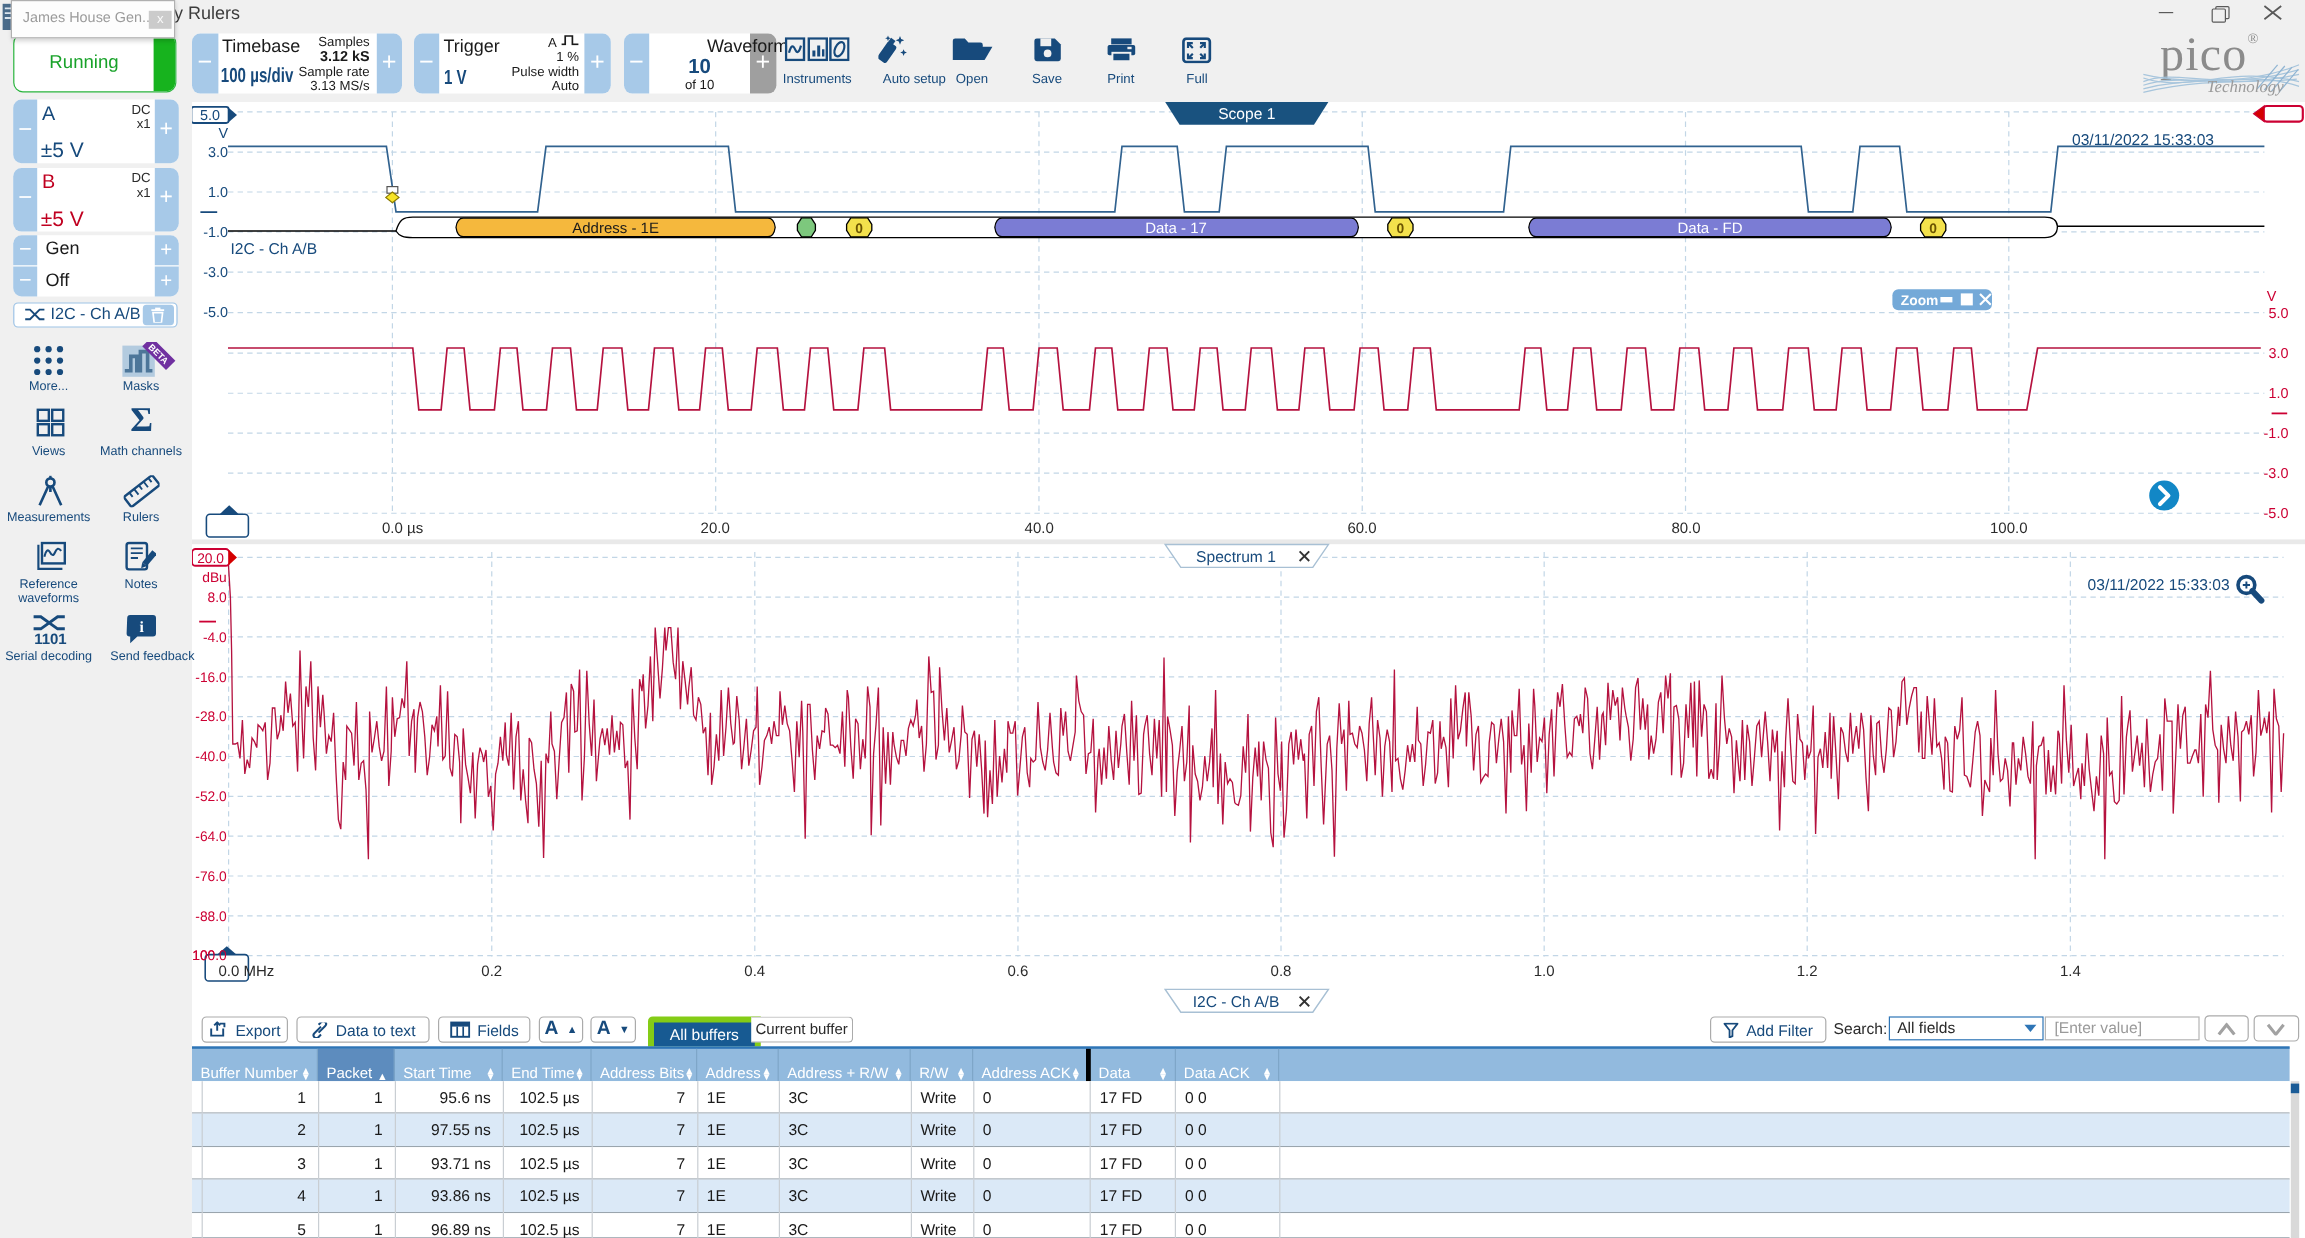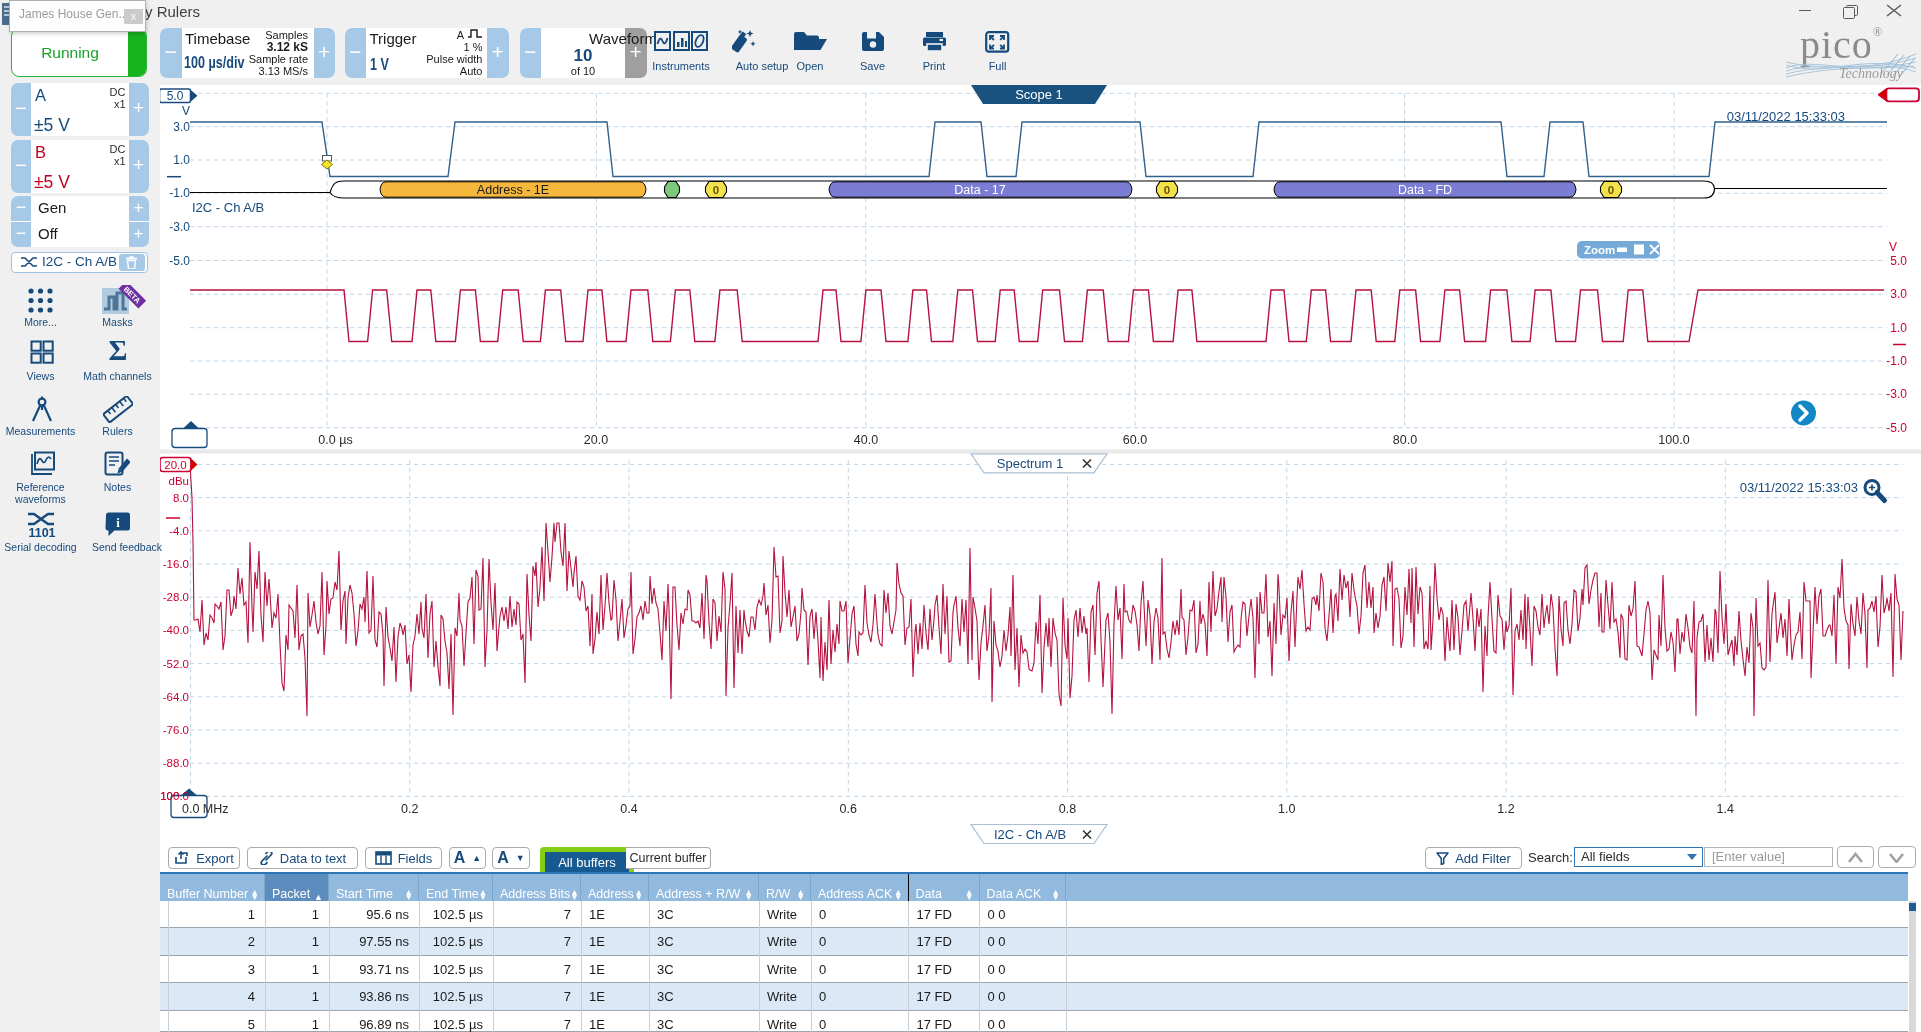--- a/index.html
+++ b/index.html
@@ -418,21 +418,21 @@
 
 <div class="abs" style="left:160px;top:872px;width:1748px;height:28.5px;background:#92bade;border-top:2px solid #2e75b6;box-sizing:border-box;">
 <div class="hdrcell" style="left:0px;width:105px;border-right:1px solid #7ea6c8;box-sizing:border-box;padding-left:7px;">Buffer Number<span class="sorticon">▲<br>▼</span></div>
 <div class="hdrcell" style="left:105px;width:64px;background:#5d8cbe;border-right:1px solid #7ea6c8;box-sizing:border-box;padding-left:7px;">Packet<span class="sorticon" style="font-size:9px;">▲</span></div>
 <div class="hdrcell" style="left:169px;width:90px;border-right:1px solid #7ea6c8;box-sizing:border-box;padding-left:7px;">Start Time<span class="sorticon">▲<br>▼</span></div>
 <div class="hdrcell" style="left:259px;width:74px;border-right:1px solid #7ea6c8;box-sizing:border-box;padding-left:7px;">End Time<span class="sorticon">▲<br>▼</span></div>
 <div class="hdrcell" style="left:333px;width:88px;border-right:1px solid #7ea6c8;box-sizing:border-box;padding-left:7px;">Address Bits<span class="sorticon">▲<br>▼</span></div>
 <div class="hdrcell" style="left:421px;width:68px;border-right:1px solid #7ea6c8;box-sizing:border-box;padding-left:7px;">Address<span class="sorticon">▲<br>▼</span></div>
 <div class="hdrcell" style="left:489px;width:110px;border-right:1px solid #7ea6c8;box-sizing:border-box;padding-left:7px;">Address + R/W<span class="sorticon">▲<br>▼</span></div>
 <div class="hdrcell" style="left:599px;width:52px;border-right:1px solid #7ea6c8;box-sizing:border-box;padding-left:7px;">R/W<span class="sorticon">▲<br>▼</span></div>
-<div class="hdrcell" style="left:651px;width:97.5px;border-right:1px solid #000000;box-sizing:border-box;padding-left:7px;">Address ACK<span class="sorticon">▲<br>▼</span></div>
+<div class="hdrcell" style="left:651px;width:97.5px;border-right:4px solid #000000;box-sizing:border-box;padding-left:7px;">Address ACK<span class="sorticon">▲<br>▼</span></div>
 <div class="hdrcell" style="left:748.5px;width:71.0px;border-right:1px solid #7ea6c8;box-sizing:border-box;padding-left:7px;">Data<span class="sorticon">▲<br>▼</span></div>
 <div class="hdrcell" style="left:819.5px;width:86.5px;border-right:1px solid #7ea6c8;box-sizing:border-box;padding-left:7px;">Data ACK<span class="sorticon">▲<br>▼</span></div>
 </div>
 <div class="abs" style="left:160px;top:900.5px;width:1748px;height:27.5px;background:#fff;border-bottom:1px solid #9aa5ad;box-sizing:border-box;">
 <div class="cell" style="left:0px;width:95px;text-align:right;padding-right:10px;">1</div>
 <div class="cell" style="left:105px;width:54px;text-align:right;padding-right:10px;">1</div>
 <div class="cell" style="left:169px;width:80px;text-align:right;padding-right:10px;">95.6 ns</div>
 <div class="cell" style="left:259px;width:64px;text-align:right;padding-right:10px;">102.5 µs</div>
 <div class="cell" style="left:333px;width:78px;text-align:right;padding-right:10px;">7</div>
 <div class="cell" style="left:421px;width:58px;padding-left:8px;text-align:left;">1E</div>

